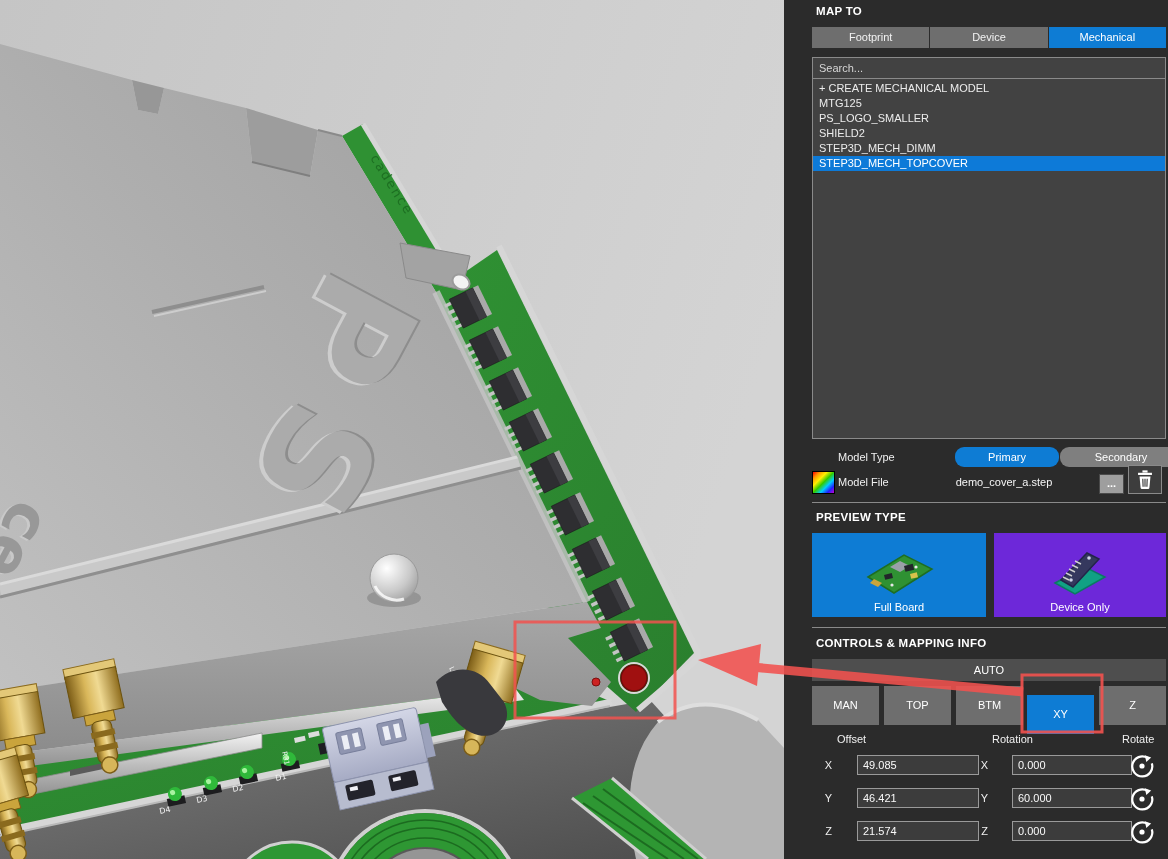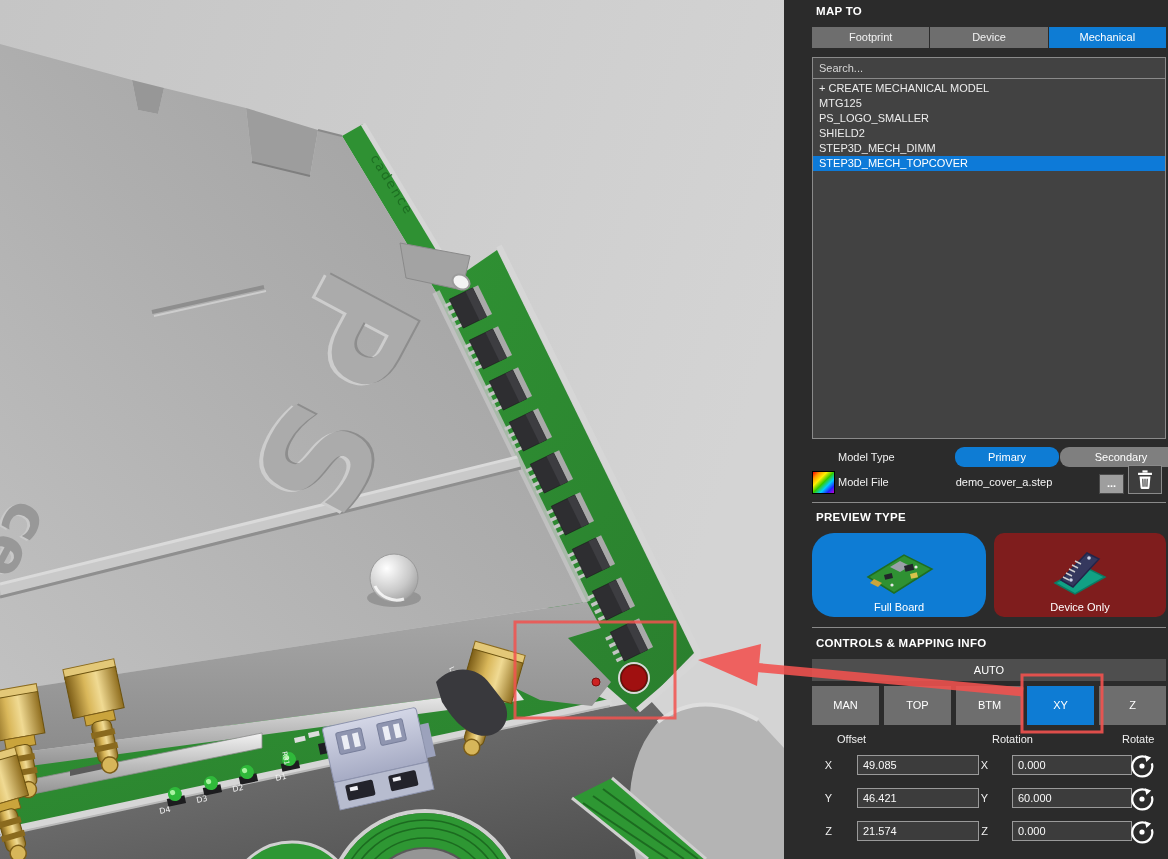--- a/index.html
+++ b/index.html
@@ -21,24 +21,24 @@
   .rowlabel{position:absolute;color:#f0f0f0;}
   .segbtn{position:absolute;height:20px;text-align:center;line-height:20px;color:#fff;border-radius:9px;}
   .seg-gray{background:#7f7f7f;} .seg-blue{background:#0e7cd4;}
   .filevalue{position:absolute;text-align:center;color:#f5f5f5;}
   .browsebtn{position:absolute;left:315px;top:474px;width:23px;height:18px;background:#9e9e9e;border:1px solid #4a4a4a;color:#fff;text-align:center;line-height:16px;font-weight:bold;}
   .trashbtn{position:absolute;left:344px;top:465px;width:32px;height:27px;background:#3d3d3d;border:1px solid #8a8a8a;display:flex;align-items:center;justify-content:center;}
   .divider{position:absolute;left:28px;width:354px;height:1px;background:#8a8a8a;}
   .pcard{position:absolute;top:533px;height:84px;display:flex;flex-direction:column;align-items:center;justify-content:flex-end;}
   .pcard .cap{color:#fff;margin-bottom:4px;}
   .pcard svg{margin-bottom:2px;}
-  .card-blue{background:#0e7cd4;} .card-gray{background:#7f1d1d;border-radius:10px;}
+  .card-blue{background:#0e7cd4;} .card-gray{background:#6d28d9;}
   .autobtn{position:absolute;left:28px;top:659px;width:354px;height:22px;background:#4e4e4e;color:#fff;text-align:center;line-height:22px;}
   .modebtn{position:absolute;top:686px;width:67px;height:39px;background:#6e6e6e;color:#fff;text-align:center;line-height:39px;}
-  .modebtn.active{background:#0e7cd4;}
+  .modebtn.active{background:#0e7cd4;margin-top:9px;}
   .grouplabel{position:absolute;top:733px;text-align:left;color:#f0f0f0;}
   .axis{position:absolute;width:14px;text-align:right;color:#f0f0f0;line-height:20px;}
   .field{position:absolute;width:115px;height:18px;background:#3c3c3c;border:1px solid #9a9a9a;color:#fafafa;line-height:18px;padding-left:5px;margin-left:20px;}
   .rotbtn{position:absolute;left:345px;width:26px;height:26px;background:transparent;border:none;padding:0;}
   
   #annot{position:absolute;left:0;top:0;width:1168px;height:859px;pointer-events:none;z-index:50;}
 </style>
 </head>
 <body>
 
@@ -309,21 +309,21 @@
         <path d="M4.5 9 H19.5 L18 24.5 Q17.8 26 16.3 26 H7.7 Q6.2 26 6 24.5 Z" fill="#fff"></path>
         <line x1="9" y1="12" x2="9.4" y2="23" stroke="#3d3d3d" stroke-width="1.6"></line>
         <line x1="12" y1="12" x2="12" y2="23" stroke="#3d3d3d" stroke-width="1.6"></line>
         <line x1="15" y1="12" x2="14.6" y2="23" stroke="#3d3d3d" stroke-width="1.6"></line>
       </svg>
     </div>
 
     <div class="divider" style="top:502px;"></div>
     <div class="hdr" style="top:511px;">PREVIEW TYPE</div>
 
-    <div class="pcard card-blue" style="left:28px;width:174px;border-radius:22px;">
+    <div class="pcard card-blue" style="left:28px;width:174px;">
       <svg width="78" height="52" viewBox="0 0 78 52">
         <polygon points="8,30 44,8 72,22 34,46" fill="#2f9133" stroke="#1e6e22" stroke-width="1.5"></polygon>
         <polygon points="30,20 40,14 50,19 40,25" fill="#9aa0a8"></polygon>
         <rect x="44" y="19" width="9" height="6" transform="rotate(-14 44 19)" fill="#22252a"></rect>
         <rect x="24" y="28" width="8" height="5" transform="rotate(-14 24 28)" fill="#22252a"></rect>
         <rect x="50" y="27" width="7" height="5" transform="rotate(-14 50 27)" fill="#d8c24a"></rect>
         <polygon points="14,32 22,36 18,40 10,36" fill="#caa43c"></polygon>
         <circle cx="56" cy="20" r="1.6" fill="#e8e8e8"></circle>
           <circle cx="32" cy="38" r="1.6" fill="#e8e8e8"></circle>
       </svg>

